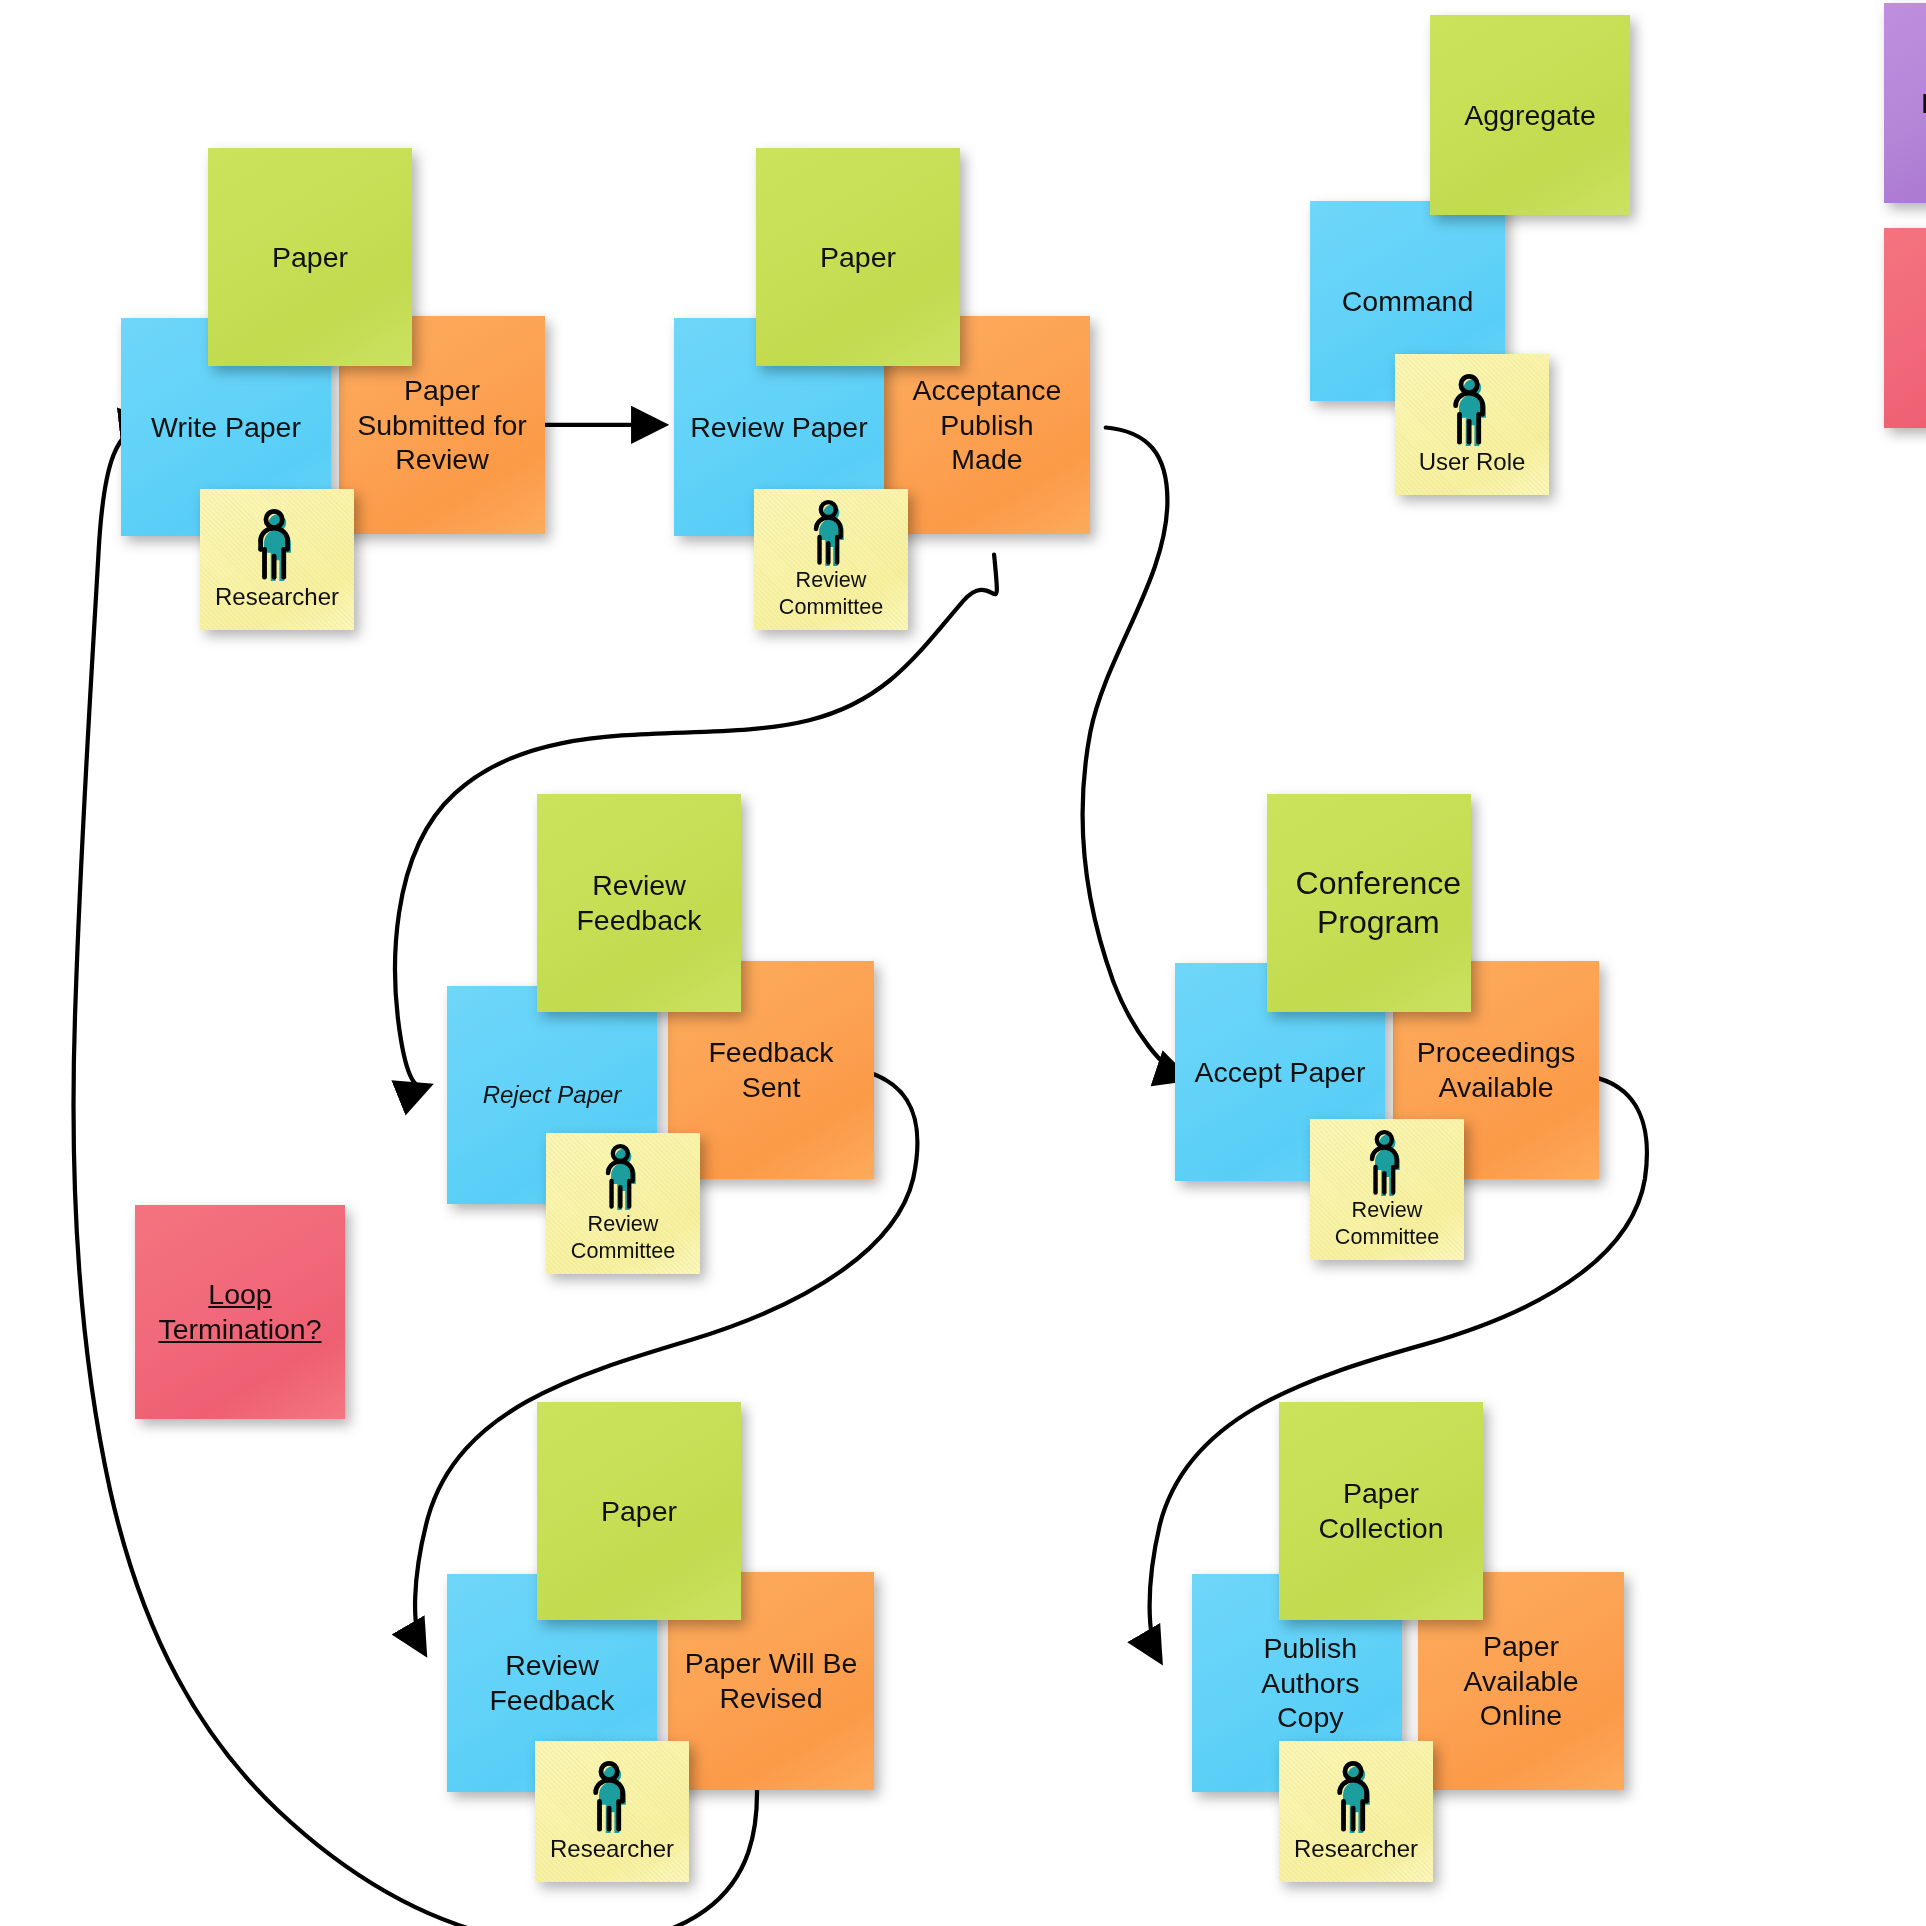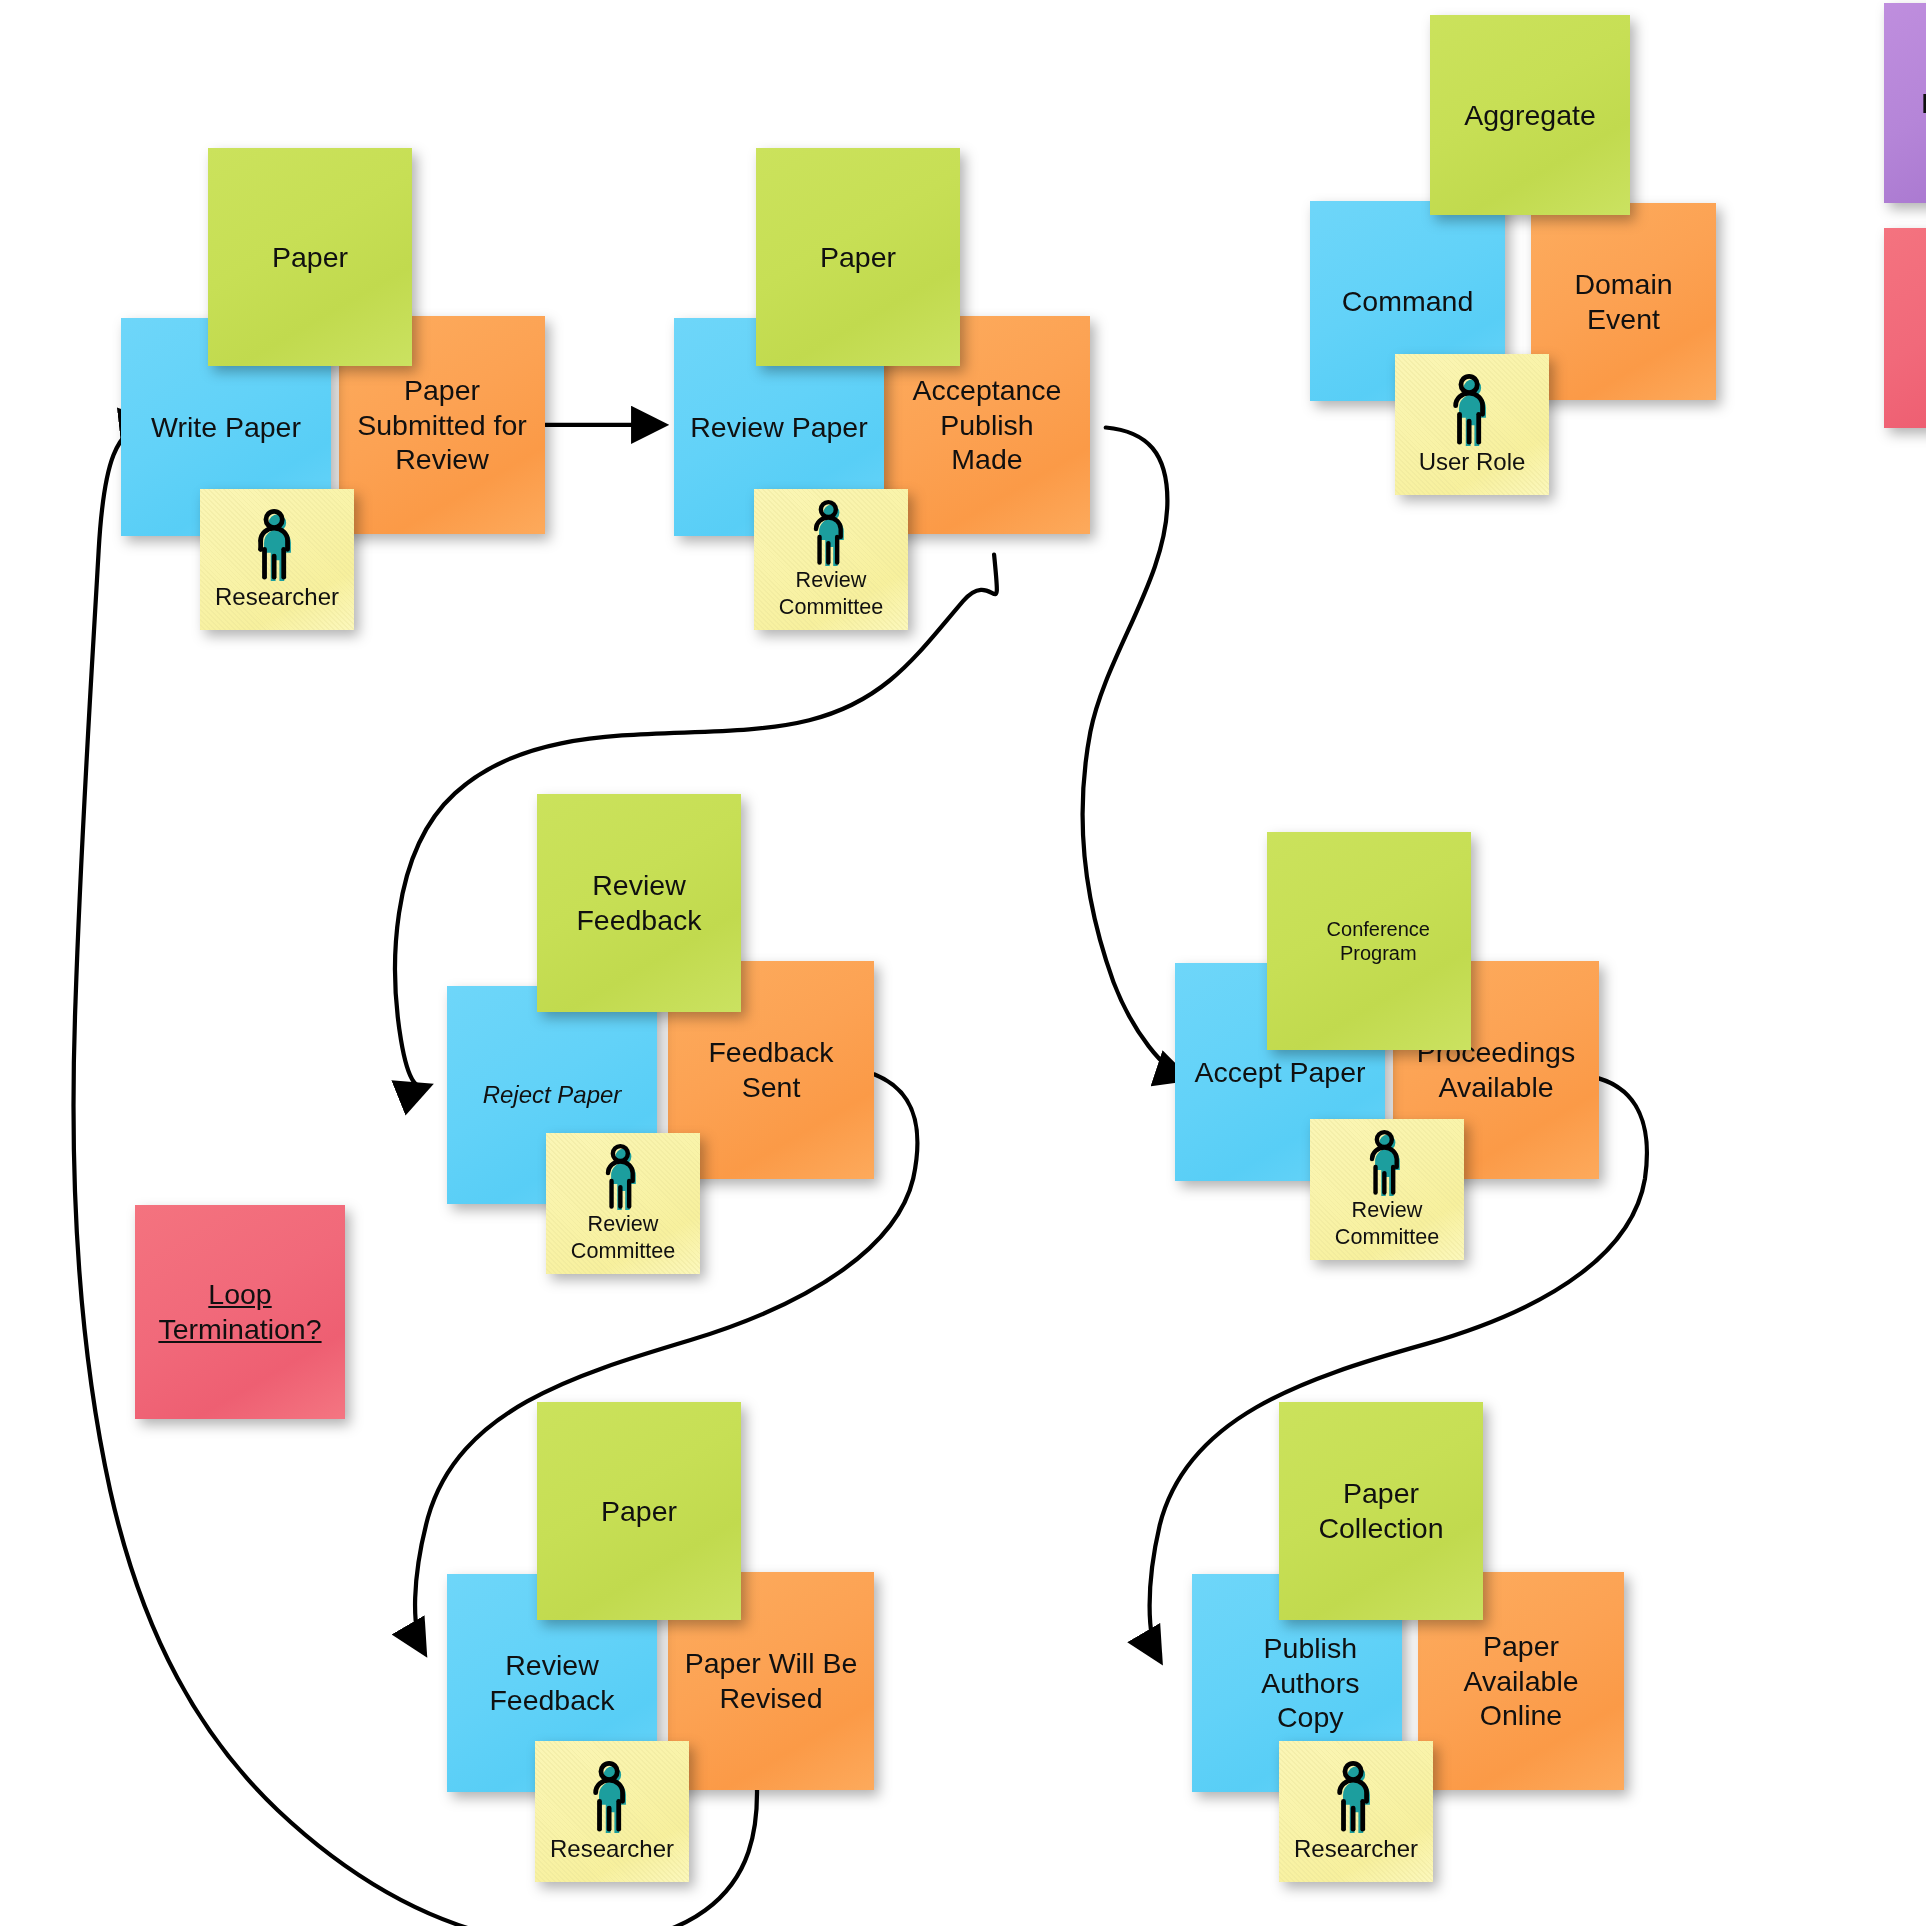--- a/index.html
+++ b/index.html
@@ -211,21 +211,21 @@
 Committee</span>
   </div>
 
   <div class="note n-event" style="left:1393px; top:961px; width:206px; height:218px; font-size:28.5px;">
     <span class="txt">Proceedings
 Available</span>
   </div>
   <div class="note n-command" style="left:1175px; top:963px; width:210px; height:218px; font-size:28.5px;">
     <span class="txt">Accept Paper</span>
   </div>
-  <div class="note n-aggregate" style="left:1267px; top:832px; width:204px; height:218px; font-size:20px;padding-left:24px;">
+  <div class="note n-aggregate" style="left:1267px; top:794px; width:204px; height:218px; font-size:32px;padding-left:24px;">
     <span class="txt">Conference
 Program</span>
   </div>
   <div class="note n-role" style="left:1310px; top:1119px; width:154px; height:141px; font-size:21.6px;">
     <svg class="person" width="58" height="67" viewBox="0 0 60 76">
       <g transform="translate(3.5,3.5)">
         <circle cx="27" cy="12" r="9" fill="#1C9E9E"></circle>
         <path d="M13 33 a14 14 0 0 1 28 0 v10 h-7 v30 h-5 v-22 h-4 v22 h-5 v-30 h-7 z" fill="#1C9E9E"></path>
       </g>
       <g fill="none" stroke="#000000" stroke-width="5" stroke-linejoin="round" stroke-linecap="round">
@@ -296,24 +296,20 @@
       </g>
     </svg>
     <span class="txt">Researcher</span>
   </div>
 
   <div class="note n-issue" style="left:135px; top:1205px; width:210px; height:214px; font-size:28.5px;text-decoration:underline;">
     <span class="txt">Loop
 Termination?</span>
   </div>
 
-  <div class="note n-event" style="left:1531px; top:203px; width:185px; height:197px; font-size:28.5px;">
-    <span class="txt">Domain
-Event</span>
-  </div>
   <div class="note n-command" style="left:1310px; top:201px; width:195px; height:200px; font-size:28.5px;">
     <span class="txt">Command</span>
   </div>
   <div class="note n-aggregate" style="left:1430px; top:15.4px; width:200px; height:200px; font-size:28.5px;">
     <span class="txt">Aggregate</span>
   </div>
   <div class="note n-role" style="left:1395px; top:354px; width:154px; height:141px; font-size:24px;">
     <svg class="person" width="58" height="73" viewBox="0 0 60 76">
       <g transform="translate(3.5,3.5)">
         <circle cx="27" cy="12" r="9" fill="#1C9E9E"></circle>

